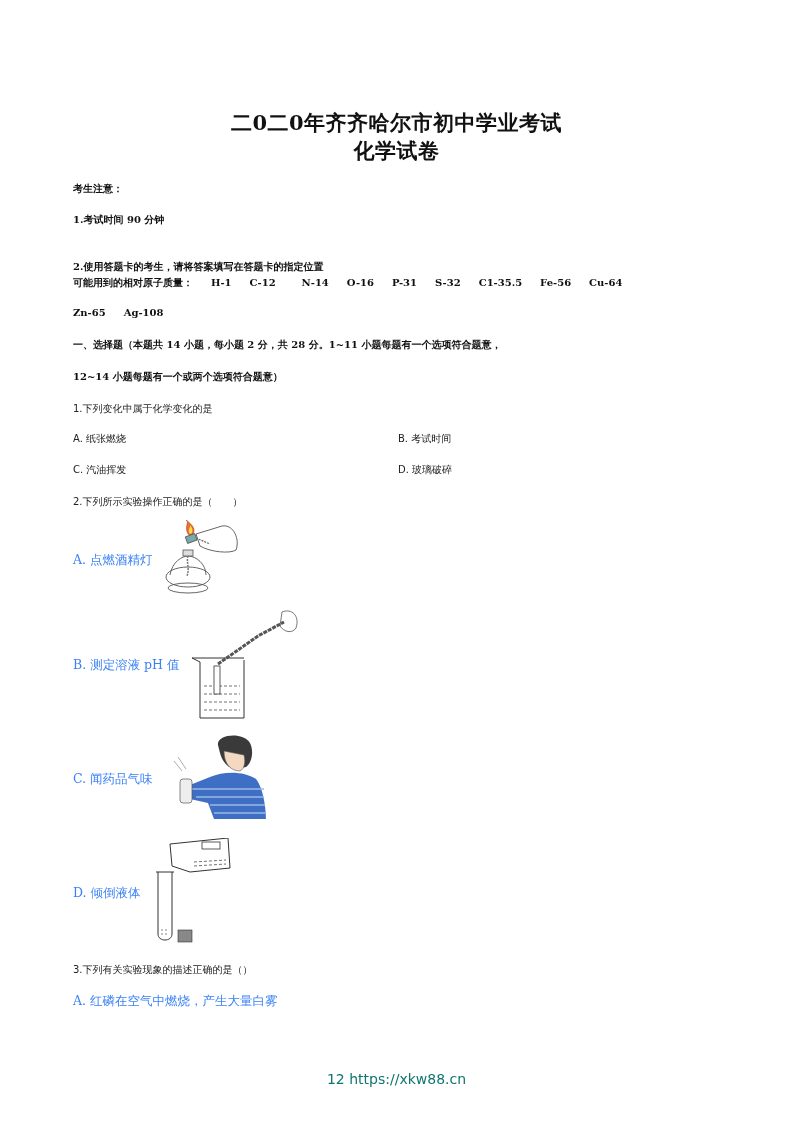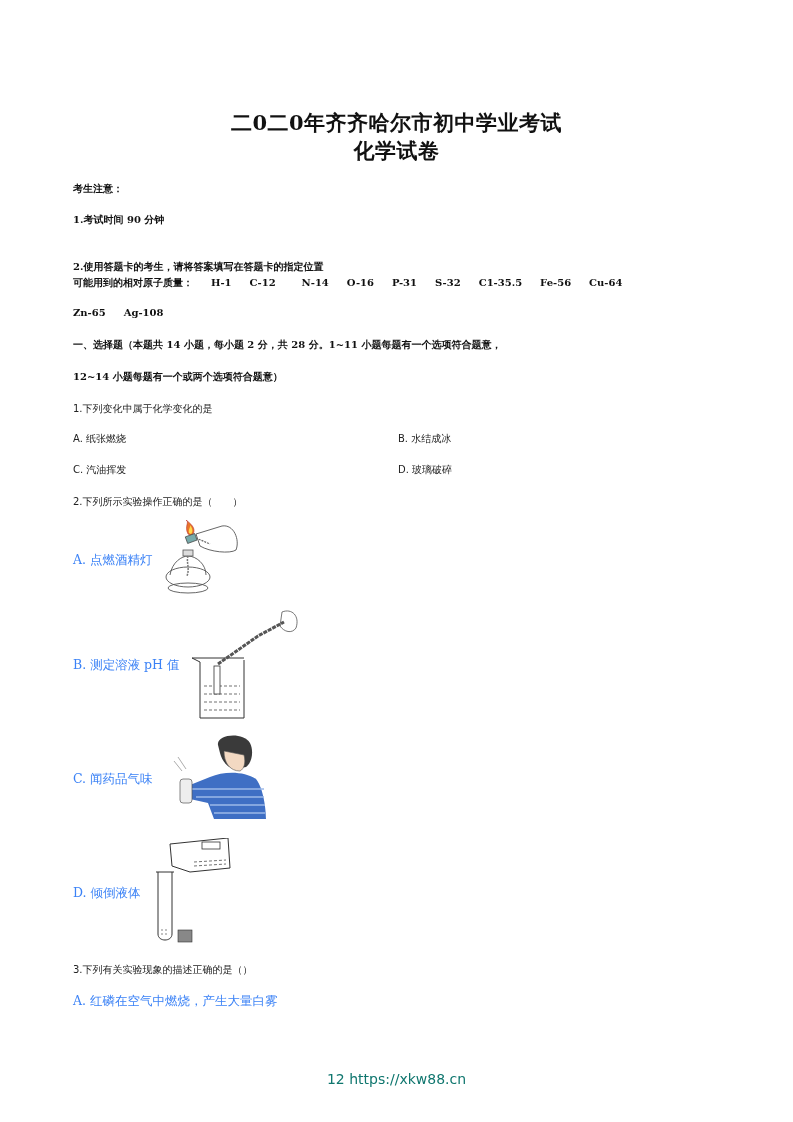--- a/index.html
+++ b/index.html
@@ -30,21 +30,21 @@
   </div>
   <div class="abs bold mass" style="left:73px;top:307px;">
     <span>Zn-65</span><span>Ag-108</span>
   </div>
 
   <div class="abs bold" style="left:73px;top:338px;">一、选择题（本题共 14 小题，每小题 2 分，共 28 分。1~11 小题每题有一个选项符合题意，</div>
   <div class="abs bold" style="left:73px;top:370px;">12~14 小题每题有一个或两个选项符合题意）</div>
 
   <div class="abs q" style="left:73px;top:402px;">1.下列变化中属于化学变化的是</div>
   <div class="abs q" style="left:73px;top:432px;text-align:center;">A.  纸张燃烧</div>
-  <div class="abs q" style="left:398px;top:432px;">B.  水结成冰</div>
+  <div class="abs q" style="left:398px;top:432px;">B.  考试时间</div>
   <div class="abs q" style="left:73px;top:463px;">C.  汽油挥发</div>
   <div class="abs q" style="left:398px;top:463px;">D.  玻璃破碎</div>
 
   <div class="abs q" style="left:73px;top:495px;">2.下列所示实验操作正确的是（　　）</div>
 
   <div class="abs opt" style="left:73px;top:552px;">A.  点燃酒精灯</div>
   <svg style="left:160px;top:520px;" width="82" height="80">
     <path d="M28 14 C24 6 30 2 26 0 C34 6 36 10 32 16 Z" fill="#e8742a" stroke="#b33" stroke-width="0.6"></path>
     <path d="M29 13 C28 9 31 7 30 5 C33 9 33 12 31 14Z" fill="#ffd84a"></path>
     <rect x="26" y="15" width="10" height="7" fill="#7aa" stroke="#444" stroke-width="0.7" transform="rotate(-20 31 18)"></rect>

